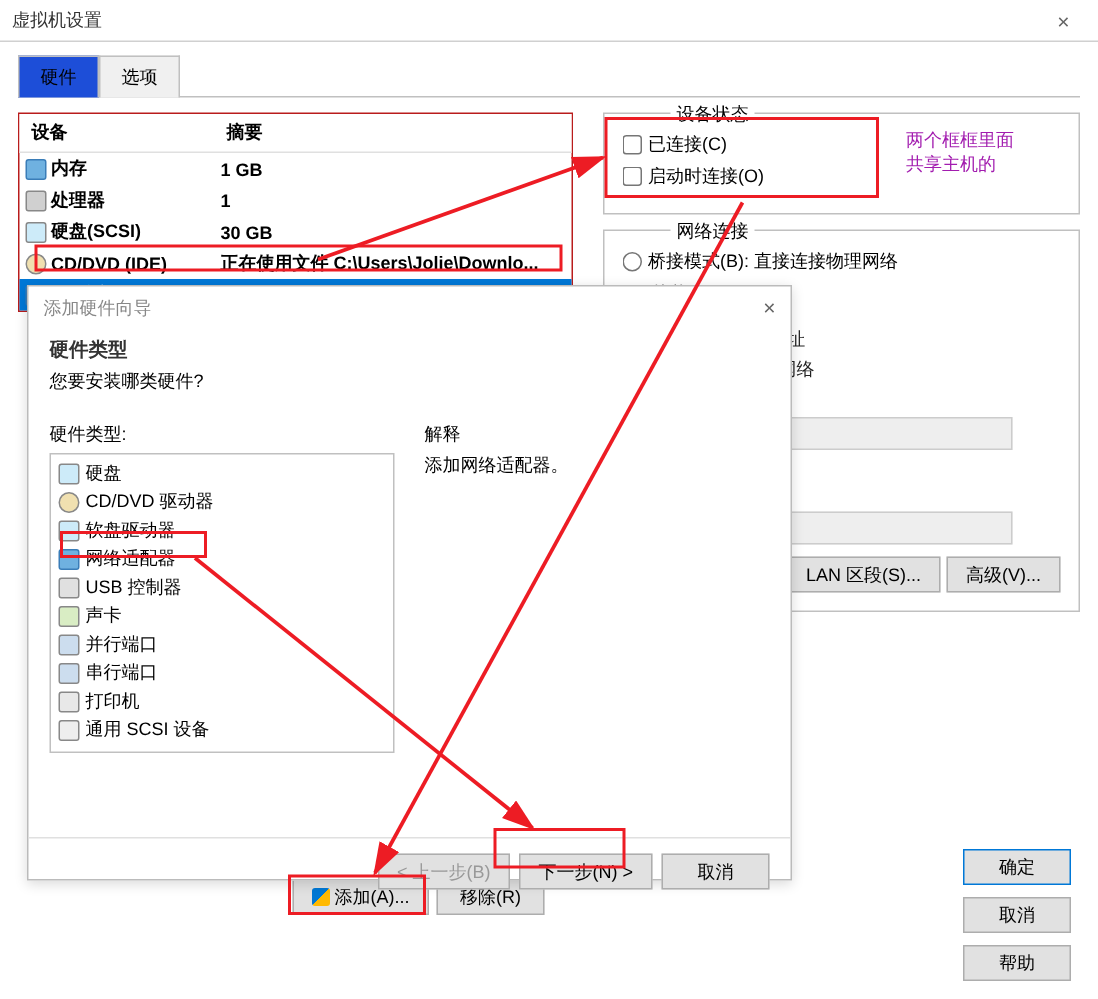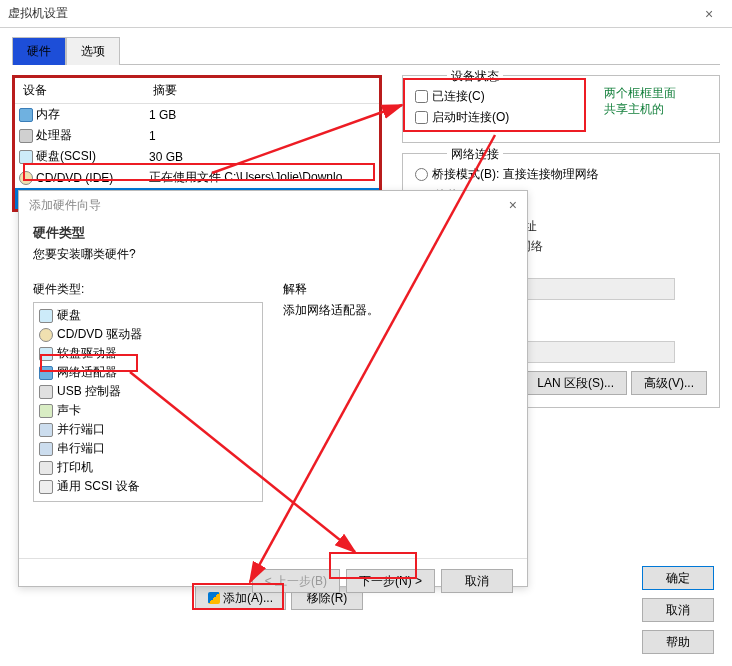--- a/index.html
+++ b/index.html
@@ -12,21 +12,21 @@
 .content { padding: 8px 12px; }
 .tabs { display: flex; border-bottom: 1px solid #c0c0c0; }
 .tab { padding: 5px 14px; border: 1px solid #c0c0c0; border-bottom: none; background: #fff; position: relative; top: 1px; }
 .tab.inactive { background: #f0f0f0; }
 .tab.active { background: #1d4ed8; }
 
 .main-area { display: flex; margin-top: 10px; }
 .left-panel { width: 370px; }
 .right-panel { flex: 1; padding-left: 20px; }
 
-.device-table { border: 3px solid #b91c1c; }
+.device-table { border: 1px solid #b91c1c; font-weight: bold; }
 .device-header { display: flex; background: #fff; border-bottom: 1px solid #e0e0e0; }
 .device-header div { padding: 4px 8px; }
 .col-dev { width: 130px; }
 .col-sum { flex: 1; }
 .device-row { display: flex; padding: 2px 0; align-items: center; }
 .device-row .dev { width: 130px; padding-left: 4px; display: flex; align-items: center; gap: 3px;}
 .device-row .sum { flex: 1; padding-left: 4px; white-space: nowrap; overflow: hidden; text-overflow: ellipsis;}
 .device-row.selected { background: #0078d7; color: #fff; }
 
 .fieldset { border: 1px solid #c0c0c0; padding: 8px 12px 12px; margin-bottom: 10px; position: relative; }
@@ -52,21 +52,21 @@
 .wizard-list { border: 1px solid #c0c0c0; height: 200px; padding: 3px; }
 .wizard-item { display: flex; align-items: center; gap: 4px; padding: 1px 2px; cursor: pointer;}
 .wizard-right { flex: 1; padding-left: 20px; }
 .wizard-buttons { display: flex; justify-content: flex-end; gap: 6px; padding: 10px 14px; border-top: 1px solid #e0e0e0; }
 
 
 .dialog-footer { position: absolute; bottom: 12px; right: 18px; display: flex; gap: 8px; flex-direction: column; }
 
 
 .hl { position: absolute; border: 2px solid #ed1c24; pointer-events: none; }
-.hl-note { position: absolute; color: #15803d; font-size: 14px; font-weight: 500; line-height: 1.3; pointer-events: none; }
+.hl-note { position: absolute; color: #a21caf; font-size: 14px; font-weight: 500; line-height: 1.3; pointer-events: none; }
 
 svg.arrows { position: absolute; left: 0; top: 0; width: 732px; height: 666px; pointer-events: none; }
 
 .shield { display: inline-block; width: 12px; height: 12px; background: linear-gradient(135deg, #0078d4 50%, #ffb900 50%); border-radius: 2px; margin-right: 3px; vertical-align: middle;}
 .ic { display:inline-block; width:14px; height:14px; border:1px solid #888; border-radius:2px; font-size:9px; line-height:12px; text-align:center; color:#555; background:#f4f4f4;}
 .ic-mem{background:#6fb1e0;border-color:#3a7db8;}
 .ic-cpu{background:#d0d0d0;}
 .ic-hdd{background:#cdebf9;}
 .ic-cd{background:#f0e0b0;border-radius:50%;}
 .ic-net{background:#6fb1e0;border-color:#3a7db8;}

